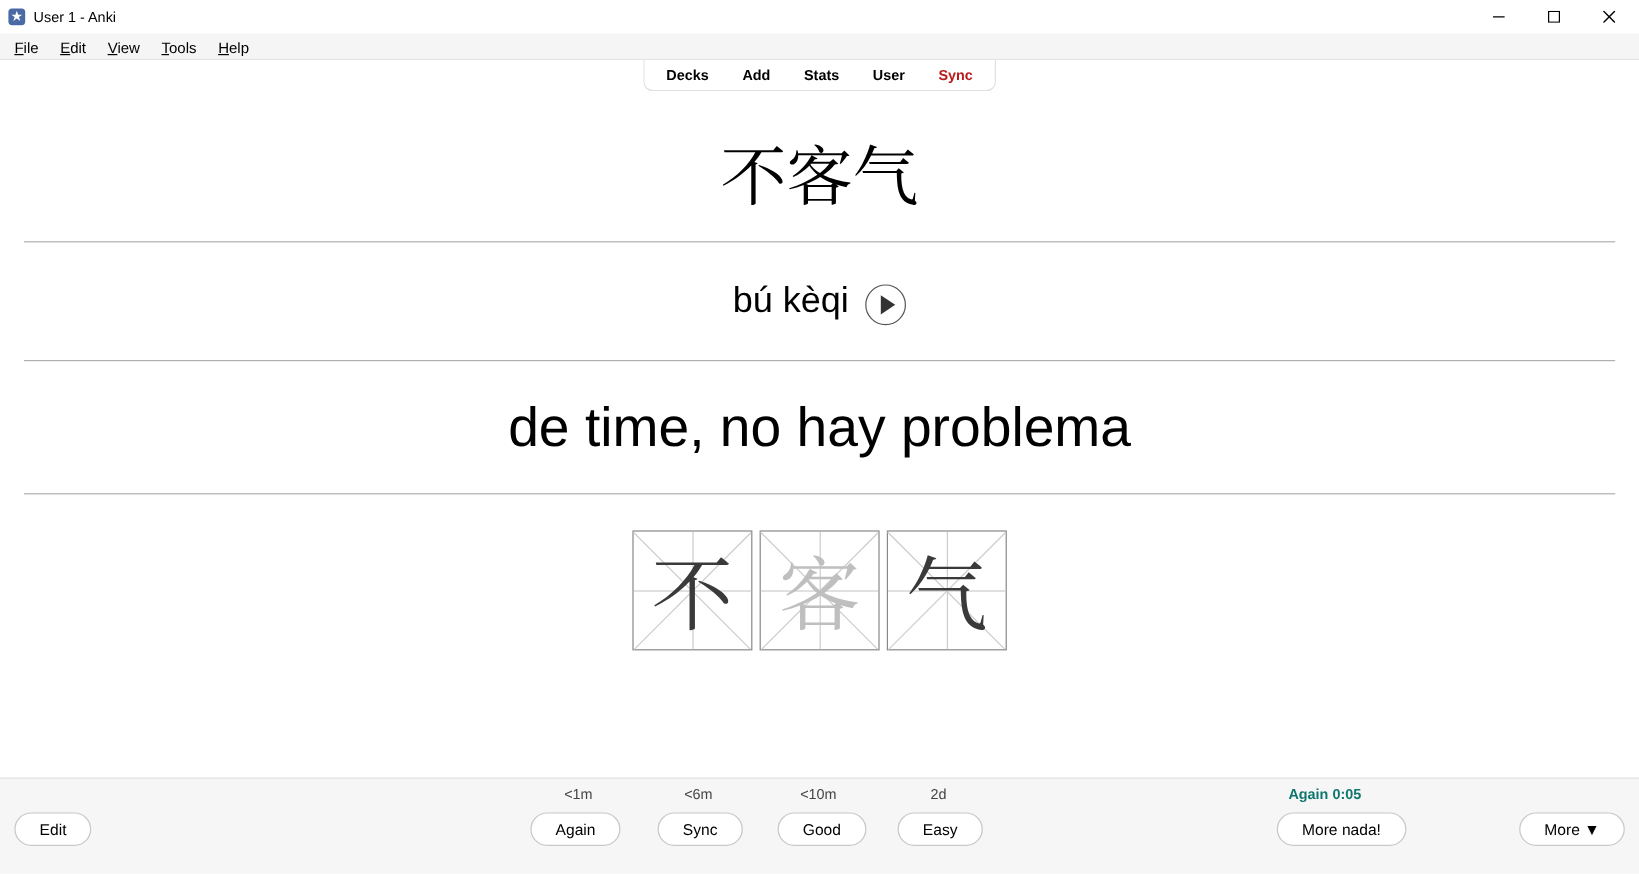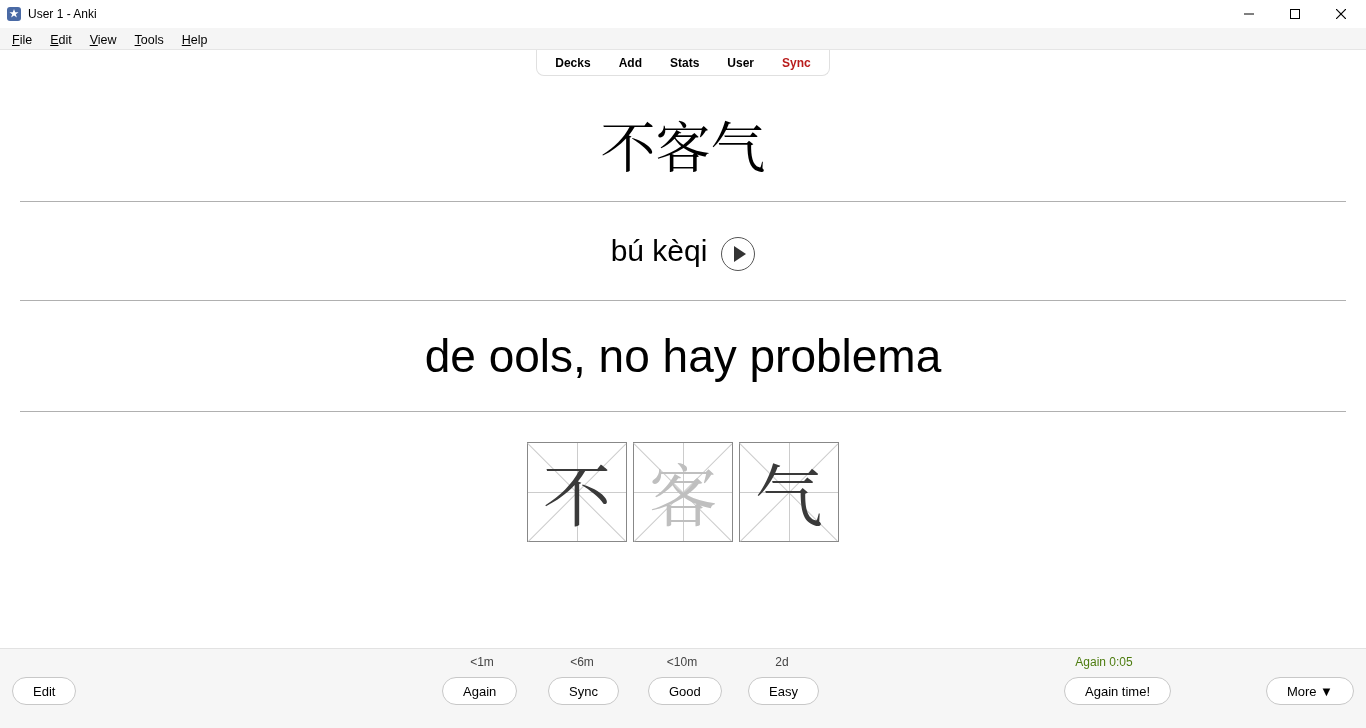--- a/index.html
+++ b/index.html
@@ -200,22 +200,23 @@
     border-radius: 14px;
     font-size: 13px;
     font-family: inherit;
     display: flex; align-items: center; justify-content: center;
     min-width: 60px;
   }
   .extra-label {
     position: absolute;
     top: 6px;
     font-size: 12px;
-    color: #4d7c0f;
+    color: #0f766e;
     transform: translateX(-50%);
+    font-weight: bold;
   }
 </style>
 </head>
 <body>
 
 <div class="titlebar">
   <span class="app-icon">
     <svg width="16" height="16" viewBox="0 0 16 16">
       <rect x="1" y="1" width="14" height="14" rx="3" fill="#4a6aa5"></rect>
       <polygon points="8,3 9.2,6.2 12.5,6.2 9.8,8.2 10.9,11.5 8,9.4 5.1,11.5 6.2,8.2 3.5,6.2 6.8,6.2" fill="#fff"></polygon>
@@ -260,21 +261,21 @@
 </div>
 
 <div class="card-area">
   <div class="card-row hanzi">不客气</div>
   <hr class="divider">
   <div class="card-row pinyin-row">
     <span class="pinyin">bú kèqi</span>
     <span class="play-circle"></span>
   </div>
   <hr class="divider">
-  <div class="card-row meaning">de ools, no hay problema</div>
+  <div class="card-row meaning">de time, no hay problema</div>
   <hr class="divider">
   <div class="stroke-row">
     <div class="stroke-box">
       <span class="diag1"></span>
         <span class="diag2"></span>
       <span class="stroke-char dark">不</span>
     </div>
     <div class="stroke-box">
       <span class="diag1"></span>
         <span class="diag2"></span>
@@ -297,15 +298,15 @@
   </div>
 
   <button class="btn" style="left:12px">Edit</button>
 
   <button class="btn" style="left:442px">Again</button>
   <button class="btn" style="left:548px">Sync</button>
   <button class="btn" style="left:648px">Good</button>
   <button class="btn" style="left:748px">Easy</button>
 
   <span class="extra-label" style="left:1104px">Again 0:05</span>
-  <button class="btn" style="left:1064px">Again time!</button>
+  <button class="btn" style="left:1064px">More nada!</button>
   <button class="btn" style="right:12px">More ▼</button>
 </div>
 
 </body></html>

